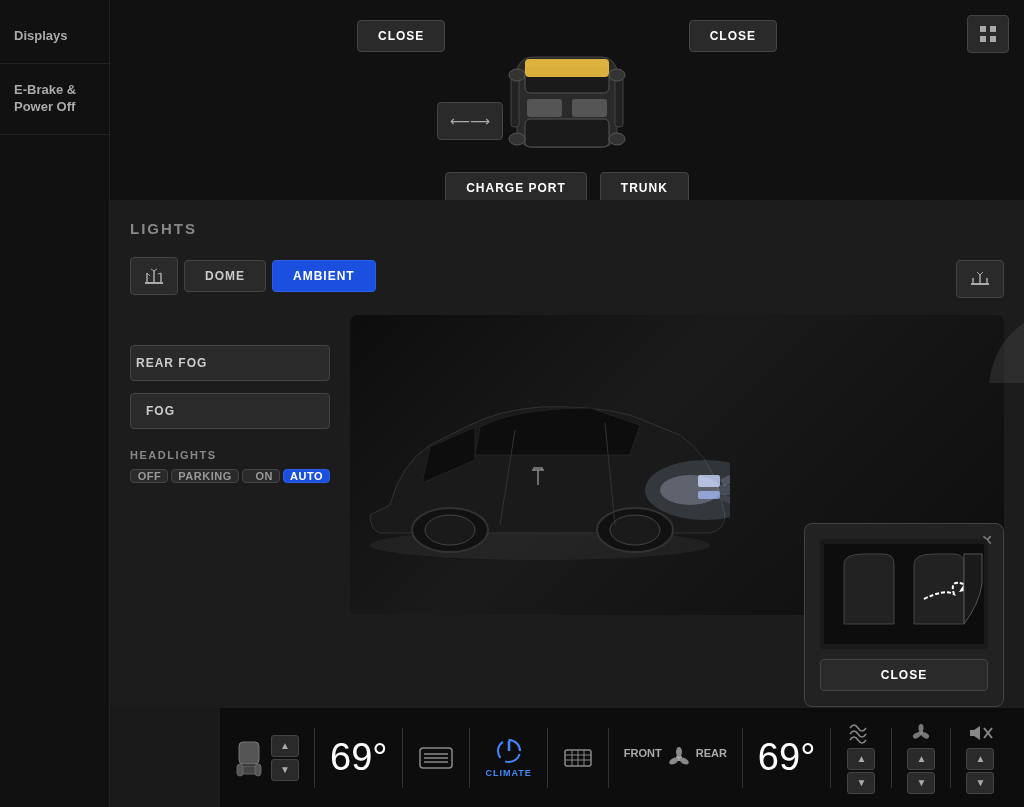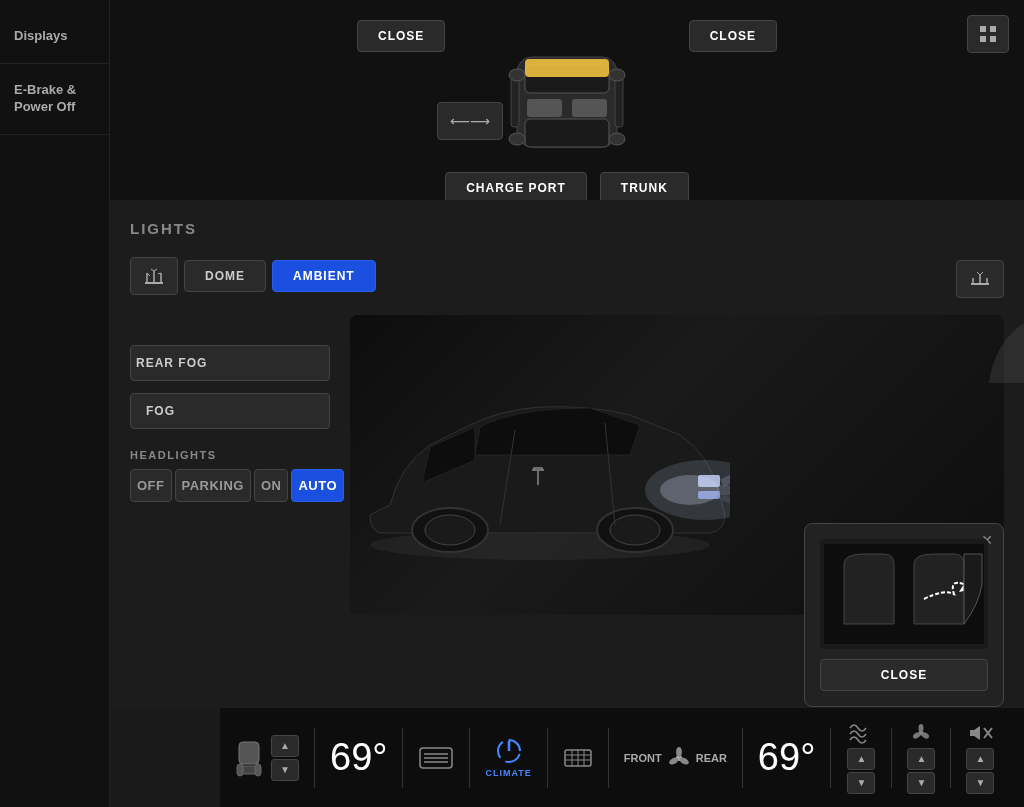--- a/index.html
+++ b/index.html
@@ -238,26 +238,26 @@
     .headlights-options {
       display: flex;
       gap: 3px;
     }
 
     .headlight-opt {
       flex: 1;
       background: #2a2a2a;
       color: #999;
       border: 1px solid #444;
-      padding: 8px 6px;
+      padding: 0 6px;
       border-radius: 4px;
       cursor: pointer;
-      font-size: 13px;
+      font-size: 11px;
       font-weight: 700;
-      text-align: left;
+      text-align: right;
       letter-spacing: 0.5px;
     }
 
     .headlight-opt.active {
       background: #1a4fe0;
       color: #fff;
       border-color: #2a5fe8;
     }
 
     
@@ -591,21 +591,21 @@
       <line x1="2" y1="11" x2="28" y2="11" stroke="#888" stroke-width="1"></line>
       <line x1="2" y1="16" x2="28" y2="16" stroke="#888" stroke-width="1"></line>
       <line x1="9" y1="6" x2="9" y2="22" stroke="#888" stroke-width="1"></line>
       <line x1="15" y1="6" x2="15" y2="22" stroke="#888" stroke-width="1"></line>
       <line x1="21" y1="6" x2="21" y2="22" stroke="#888" stroke-width="1"></line>
     </svg>
 
     <div class="divider-v"></div>
 
     <div style="display:flex; flex-direction:column; align-items:center; gap:4px;">
-      <div style="display:flex; gap: 6px; align-items:center;">
+      <div style="display:flex; gap: 6px; ">
         <span style="color:#aaa; font-size:11px; font-weight:700;">FRONT</span>
 
         <svg width="22" height="22" viewBox="0 0 22 22">
           <circle cx="11" cy="11" r="3" fill="#aaa"></circle>
           <ellipse cx="11" cy="5" rx="3" ry="5" fill="#888" transform="rotate(0 11 11)"></ellipse>
           <ellipse cx="11" cy="5" rx="3" ry="5" fill="#888" transform="rotate(120 11 11)"></ellipse>
           <ellipse cx="11" cy="5" rx="3" ry="5" fill="#888" transform="rotate(240 11 11)"></ellipse>
         </svg>
         <span style="color:#aaa; font-size:11px; font-weight:700;">REAR</span>
       </div>

